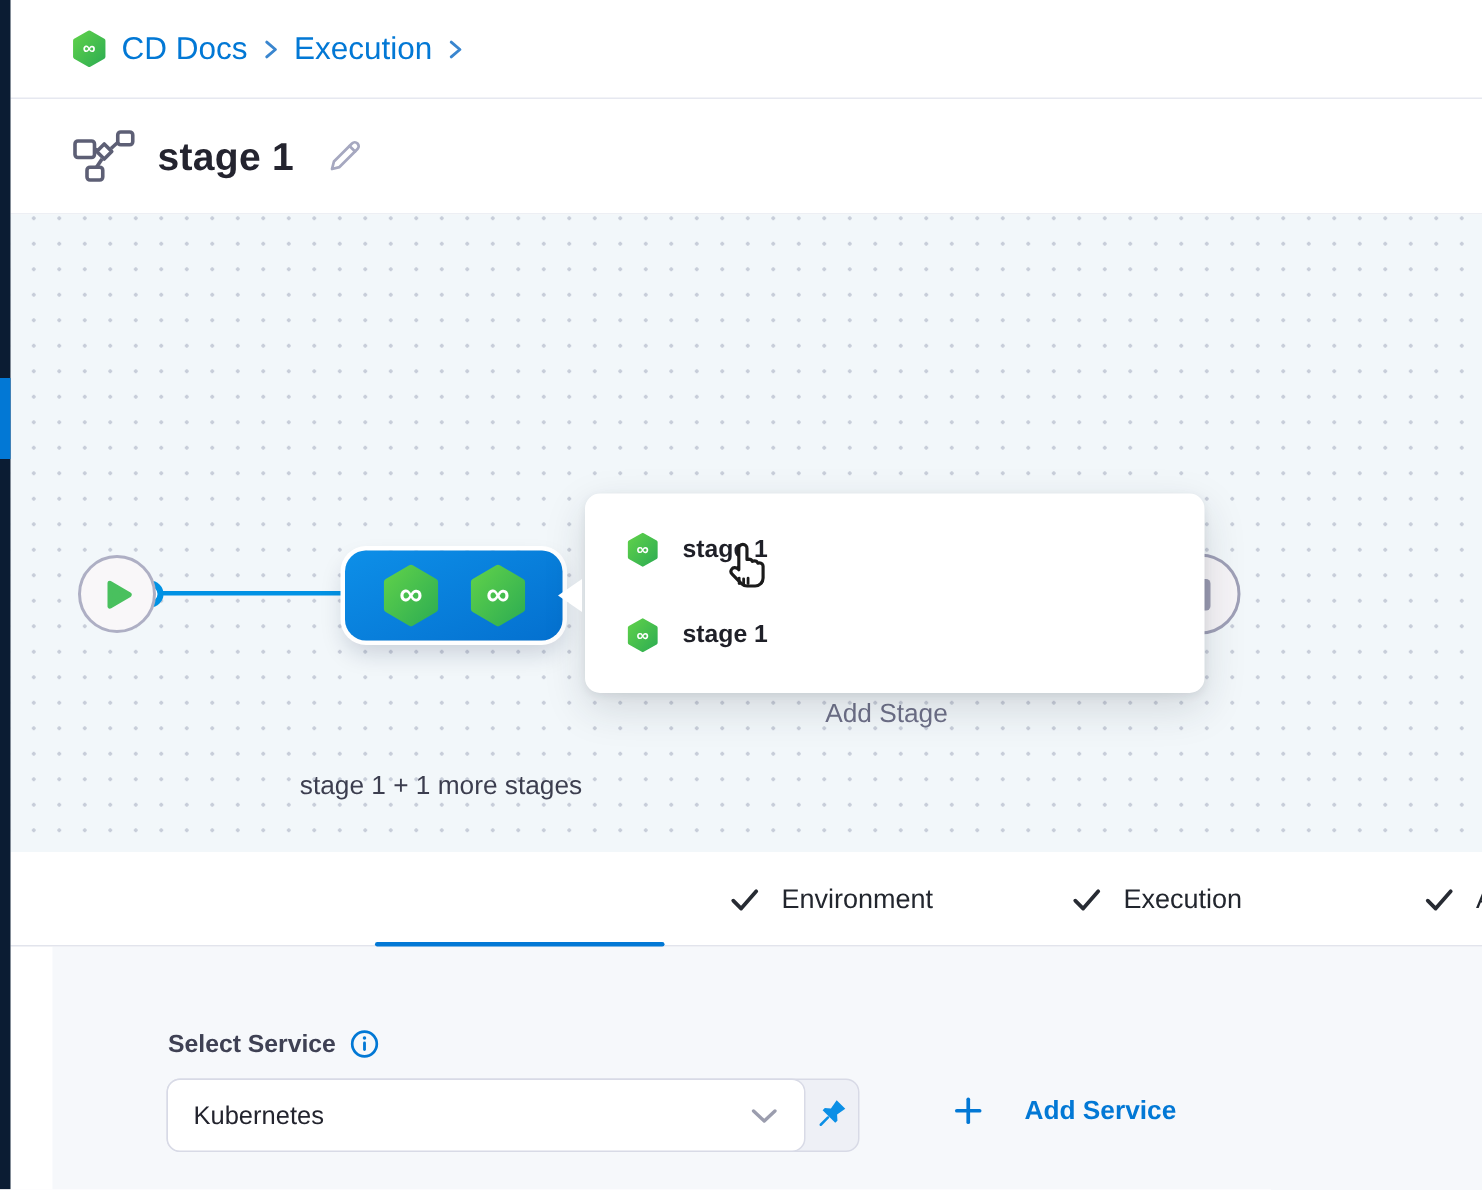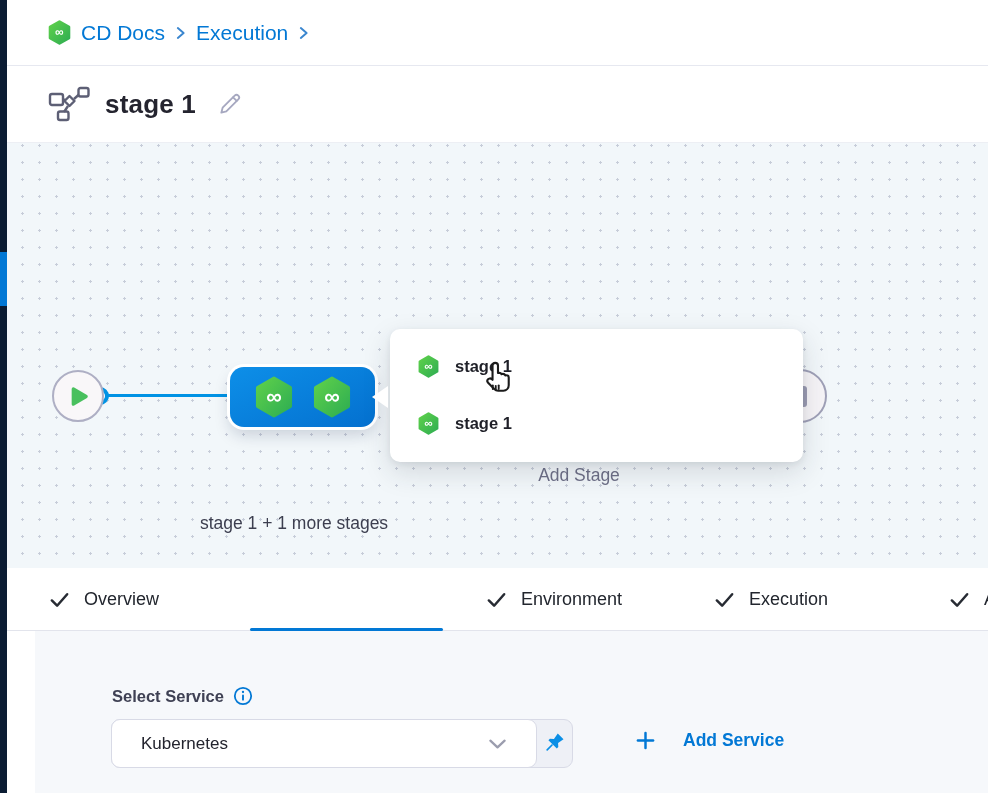--- a/index.html
+++ b/index.html
@@ -41,21 +41,21 @@
     background:linear-gradient(155deg,#0d8fe8,#0470cf);
     box-shadow:0 0 0 3px #ffffff, 0 8px 16px rgba(9,30,66,.18);
     display:flex; align-items:center; justify-content:center; gap:20px; cursor:pointer; z-index:2; }
 
   .end-node { position:absolute; left:766px; top:226px; width:54px; height:54px; border-radius:50%;
     background:#f6f4f7; border:2px solid #9fa0b7; display:flex; align-items:center; justify-content:center; z-index:1; }
   .stop-square { width:13px; height:21px; border-radius:3px; background:#9b9cb2; }
 
   .stage-label { position:absolute; left:177px; top:321px; width:220px; text-align:center;
     font-size:17.5px; line-height:33px; color:#3c3e4f;margin-top:43px; }
-  .add-stage { position:absolute; left:492px; top:322px; width:160px; text-align:center;
+  .add-stage { position:absolute; left:504px; top:322px; width:160px; text-align:center;
     font-size:17.5px; font-weight:500; color:#6d6f87; cursor:pointer; }
 
   .callout-arrow { position:absolute; left:365px; top:243px; width:0; height:0; z-index:5;
     border-top:11px solid transparent; border-bottom:11px solid transparent; border-right:16px solid #fff; }
   .popup { position:absolute; left:383px; top:186px; width:413px; height:133px; background:#fff;
     border-radius:10px; box-shadow:0 10px 28px rgba(31,41,55,.15), 0 2px 6px rgba(31,41,55,.08); z-index:4; }
   .popup-row { position:absolute; left:28px; display:flex; align-items:center; gap:16px; cursor:pointer; }
   .popup-row.r0 { top:26px; }
   .popup-row.r1 { top:83px; }
   .popup-row .lbl { font-size:16.5px; font-weight:700; color:#1f2028; }
@@ -70,21 +70,21 @@
     background:#0278d5; border-radius:2px; }
 
   
   .panel { position:absolute; left:3px; top:631px; width:981px; height:162px; background:#f6f8fb;margin-left:32px; }
   .svc-label-row { position:absolute; left:77px; top:55px; display:flex; align-items:center; gap:9px; }
   .svc-label { font-size:16.5px; font-weight:600; color:#3f4154; }
   .svc-group { position:absolute; left:76px; top:88px; width:462px; height:49px;
     background:#eef0f6; border:1px solid #d8dae6; border-radius:9px; }
   .svc-field { position:absolute; left:-1px; top:-1px; width:426px; height:49px; background:#fff;
     border:1px solid #d8dae6; border-radius:9px; display:flex; align-items:center;
-    justify-content:space-between; padding:0 29px; cursor:pointer; }
+    justify-content:space-between; padding:0 17px; cursor:pointer; }
   .svc-value { font-size:17px; color:#23242e; }
   .pin-btn { position:absolute; right:0; top:0; width:37px; height:47px; display:flex;
     align-items:center; justify-content:center; cursor:pointer; }
   .add-service { position:absolute; left:601px; top:99px; display:flex; align-items:center; gap:28px;
     color:#0278d5; font-size:17.5px; font-weight:600; cursor:pointer; }
 
   .hex { display:block; }
 </style>
 </head>
 <body>
@@ -195,26 +195,20 @@
         <g stroke="#1b1b1b" stroke-width="1.5" stroke-linecap="round">
           <line x1="13.4" y1="26.2" x2="13.4" y2="29.2"></line>
           <line x1="15.8" y1="26.6" x2="15.8" y2="29.6"></line>
           <line x1="18.2" y1="26.2" x2="18.2" y2="29.2"></line>
         </g>
       </svg>
     </div>
   </div>
 
   <div class="tabbar">
-    <div class="tab" style="left:41px">
-      <svg width="23" height="23" viewBox="0 0 24 24">
-          <polyline points="4,13 9.5,18.5 20,6.5" fill="none" stroke="#272b33" stroke-width="2.6" stroke-linecap="round" stroke-linejoin="round"></polyline>
-        </svg>
-      <span>Overview</span>
-    </div>
     <div class="tab" style="left:706px">
       <svg width="23" height="23" viewBox="0 0 24 24">
           <polyline points="4,13 9.5,18.5 20,6.5" fill="none" stroke="#272b33" stroke-width="2.6" stroke-linecap="round" stroke-linejoin="round"></polyline>
         </svg>
       <span>Execution</span>
     </div>
     <div class="tab" style="left:478px">
       <svg width="23" height="23" viewBox="0 0 24 24">
           <polyline points="4,13 9.5,18.5 20,6.5" fill="none" stroke="#272b33" stroke-width="2.6" stroke-linecap="round" stroke-linejoin="round"></polyline>
         </svg>

